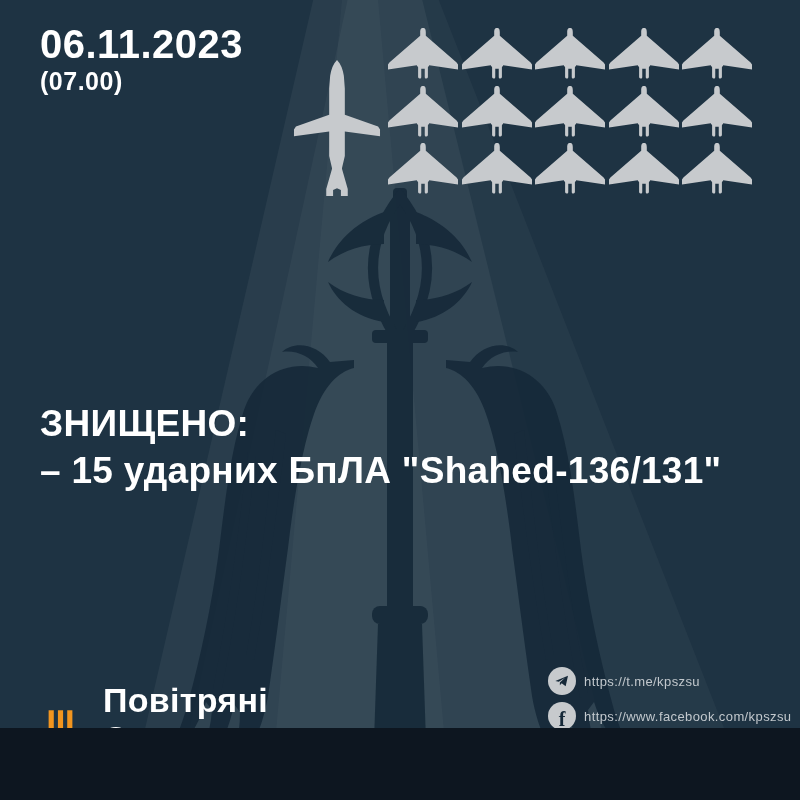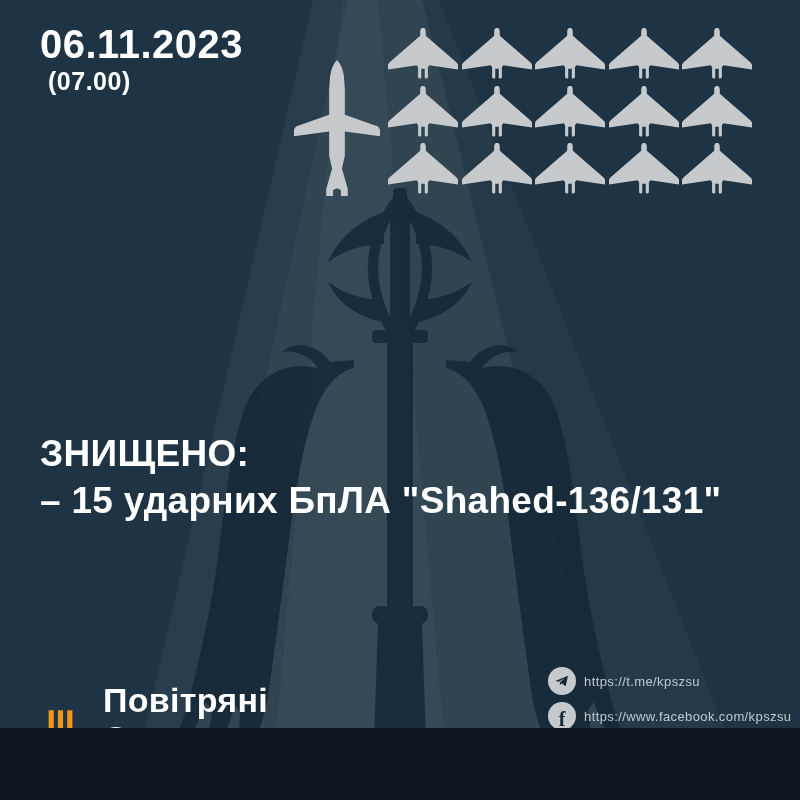--- a/index.html
+++ b/index.html
@@ -14,34 +14,34 @@
   html,body{background:#0d1620;}
   .poster{
     position:relative;width:800px;height:728px;margin:0 auto;
     background:var(--bg);overflow:hidden;
     font-family:"Liberation Sans","DejaVu Sans",sans-serif;
   }
   .watermark{position:absolute;left:0;top:0;width:800px;height:800px;}
 
   .date-block{position:absolute;left:40px;top:22px;color:var(--text);}
   .date-line{font-size:40px;font-weight:bold;letter-spacing:.5px;line-height:1.1;}
-  .time-line{font-size:25px;font-weight:bold;letter-spacing:.5px;margin-top:1px;margin-left:8px;}
+  .time-line{font-size:25px;font-weight:bold;letter-spacing:.5px;margin-top:1px;}
 
   .missile{position:absolute;left:293px;top:59px;width:88px;height:139px;}
   .missile path{fill:var(--icon);}
 
   .drone-grid{
     position:absolute;left:388px;top:27px;
     display:grid;grid-template-columns:repeat(5,70px);grid-auto-rows:54px;
     column-gap:3.5px;row-gap:3.5px;
   }
   .drone{width:70px;height:54px;display:block;}
   .drone path{fill:var(--icon);}
 
-  .destroyed{position:absolute;left:40px;top:430px;color:var(--text);
+  .destroyed{position:absolute;left:40px;top:400px;color:var(--text);
     font-weight:bold;font-size:37px;line-height:47px;letter-spacing:.3px;white-space:nowrap;}
 
   .brand{position:absolute;left:45px;top:681px;display:flex;align-items:flex-end;}
   .trident{width:31px;height:48px;margin-right:27px;flex:none;}
   .brand-text{color:var(--text);font-size:34px;font-weight:bold;line-height:38px;letter-spacing:.3px;}
 
   .social{position:absolute;left:548px;top:667px;}
   .social-row{display:flex;align-items:center;height:28px;margin-bottom:7px;cursor:pointer;}
   .badge{width:28px;height:28px;border-radius:50%;background:var(--icon);
     display:flex;align-items:center;justify-content:center;margin-right:8px;flex:none;}

